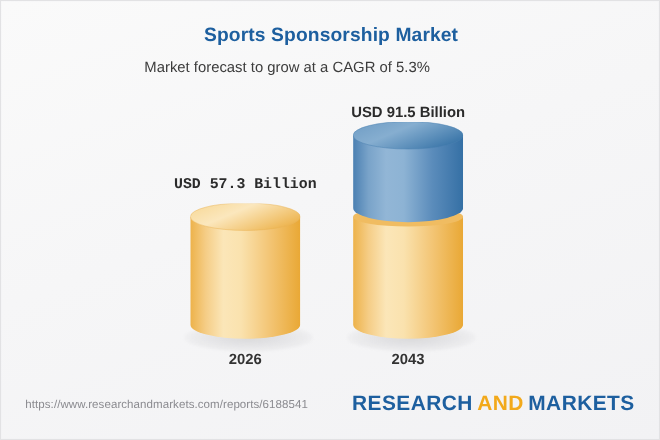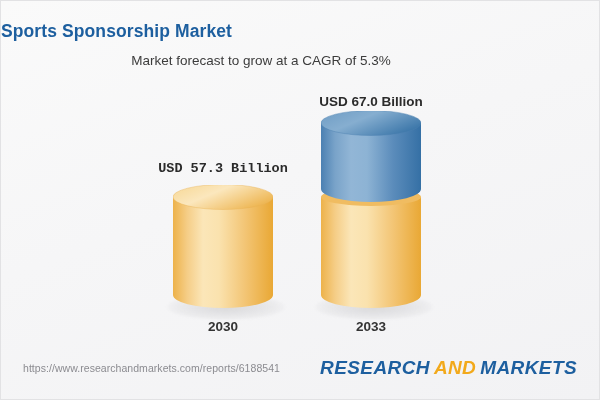--- a/index.html
+++ b/index.html
@@ -11,20 +11,21 @@
   .canvas{
     position:relative;
     width:600px;height:400px;
     box-sizing:border-box;
     background:linear-gradient(160deg,#fafafa 0%,#f6f6f7 45%,#f2f2f4 100%);
     border:1px solid #e2e2e4;
   }
   
   .title{
     position:absolute;top:20px;left:0;width:600px;
+    text-align:center;
     font-size:17.5px;font-weight:bold;
     color:#1d5f9f;letter-spacing:.1px;
   }
   .subtitle{
     position:absolute;top:52px;left:0;width:520px;
     text-align:center;
     font-size:13.5px;font-weight:normal;
     color:#3c3c3c;
   }
   
@@ -44,21 +45,21 @@
     position:absolute;
     border-radius:50%;
     background:radial-gradient(ellipse at center,rgba(120,120,125,.22) 0%,rgba(140,140,145,.10) 55%,rgba(150,150,155,0) 78%);
     filter:blur(1px);
   }
   
   .url{
     position:absolute;left:22px;bottom:25px;
     font-size:10.5px;color:#8b8b90;letter-spacing:.05px;text-align:center;
   }
-  .logo{position:absolute;right:22px;bottom:21px;text-align:right;font-style:italic;}
+  .logo{position:absolute;right:22px;bottom:21px;text-align:right;}
   .logo-main{
     font-size:19px;font-weight:bold;letter-spacing:.4px;
     color:#1d5f9f;line-height:1.05;white-space:nowrap;
   }
   .logo-main .and{color:#f2a91b;}
   .logo-tag{
     font-size:8px;font-weight:bold;letter-spacing:.42px;
     color:#1d5f9f;margin-top:3px;white-space:nowrap;
   }
 </style>
@@ -94,26 +95,26 @@
             <stop offset="100%" stop-color="#eeb755"></stop>
           </linearGradient>
         </defs>
 
         <path d="M0,12 L0,110 A50,13 0 0 0 100,110 L100,12 Z" fill="url(#yBody)"></path>
 
         <ellipse cx="50" cy="12" rx="50" ry="12.5" fill="url(#yTop)"></ellipse>
         <ellipse cx="50" cy="12" rx="50" ry="12.5" fill="none" stroke="#e9b254" stroke-width="0.7" opacity=".6"></ellipse>
       </svg>
 
-      <div class="cat-label" style="top:318px;">2030</div>
+      <div class="cat-label" style="top:318px;">2026</div>
     </div>
 
     <div class="bar-group" style="left:320px;top:0;width:100px;height:345px;">
 
-      <div class="value-label" style="top:93px;">USD 67.0 Billion</div>
+      <div class="value-label" style="top:93px;">USD 91.5 Billion</div>
 
       <div class="shadow" style="left:-6px;top:293px;width:118px;height:26px;"></div>
 
       <svg class="cyl" style="left:0;top:190px;width:100px;height:122px;" viewBox="0 0 100 122" xmlns="http://www.w3.org/2000/svg">
         <defs>
           <linearGradient id="yBody2" x1="0" y1="0" x2="1" y2="0">
             <stop offset="0%" stop-color="#edb24a"></stop>
             <stop offset="14%" stop-color="#f5cd86"></stop>
             <stop offset="30%" stop-color="#fbe6b8"></stop>
             <stop offset="46%" stop-color="#fae2ae"></stop>
@@ -139,21 +140,21 @@
             <stop offset="0%" stop-color="#6e9cc4"></stop>
             <stop offset="45%" stop-color="#86aed0"></stop>
             <stop offset="100%" stop-color="#3f79ab"></stop>
           </linearGradient>
         </defs>
         <path d="M0,12 L0,78 A50,13 0 0 0 100,78 L100,12 Z" fill="url(#bBody)"></path>
         <ellipse cx="50" cy="12" rx="50" ry="12.5" fill="url(#bTop)"></ellipse>
         <ellipse cx="50" cy="12" rx="50" ry="12.5" fill="none" stroke="#4a80b0" stroke-width="0.7" opacity=".6"></ellipse>
       </svg>
 
-      <div class="cat-label" style="top:318px;">2033</div>
+      <div class="cat-label" style="top:318px;">2043</div>
     </div>
 
   </div>
 
   <div class="url">https://www.researchandmarkets.com/reports/6188541</div>
 
   <div class="logo">
     <div class="logo-main"><span>RESEARCH</span><span class="and" style="margin:0 4px;">AND</span><span>MARKETS</span></div>
   </div>
 

